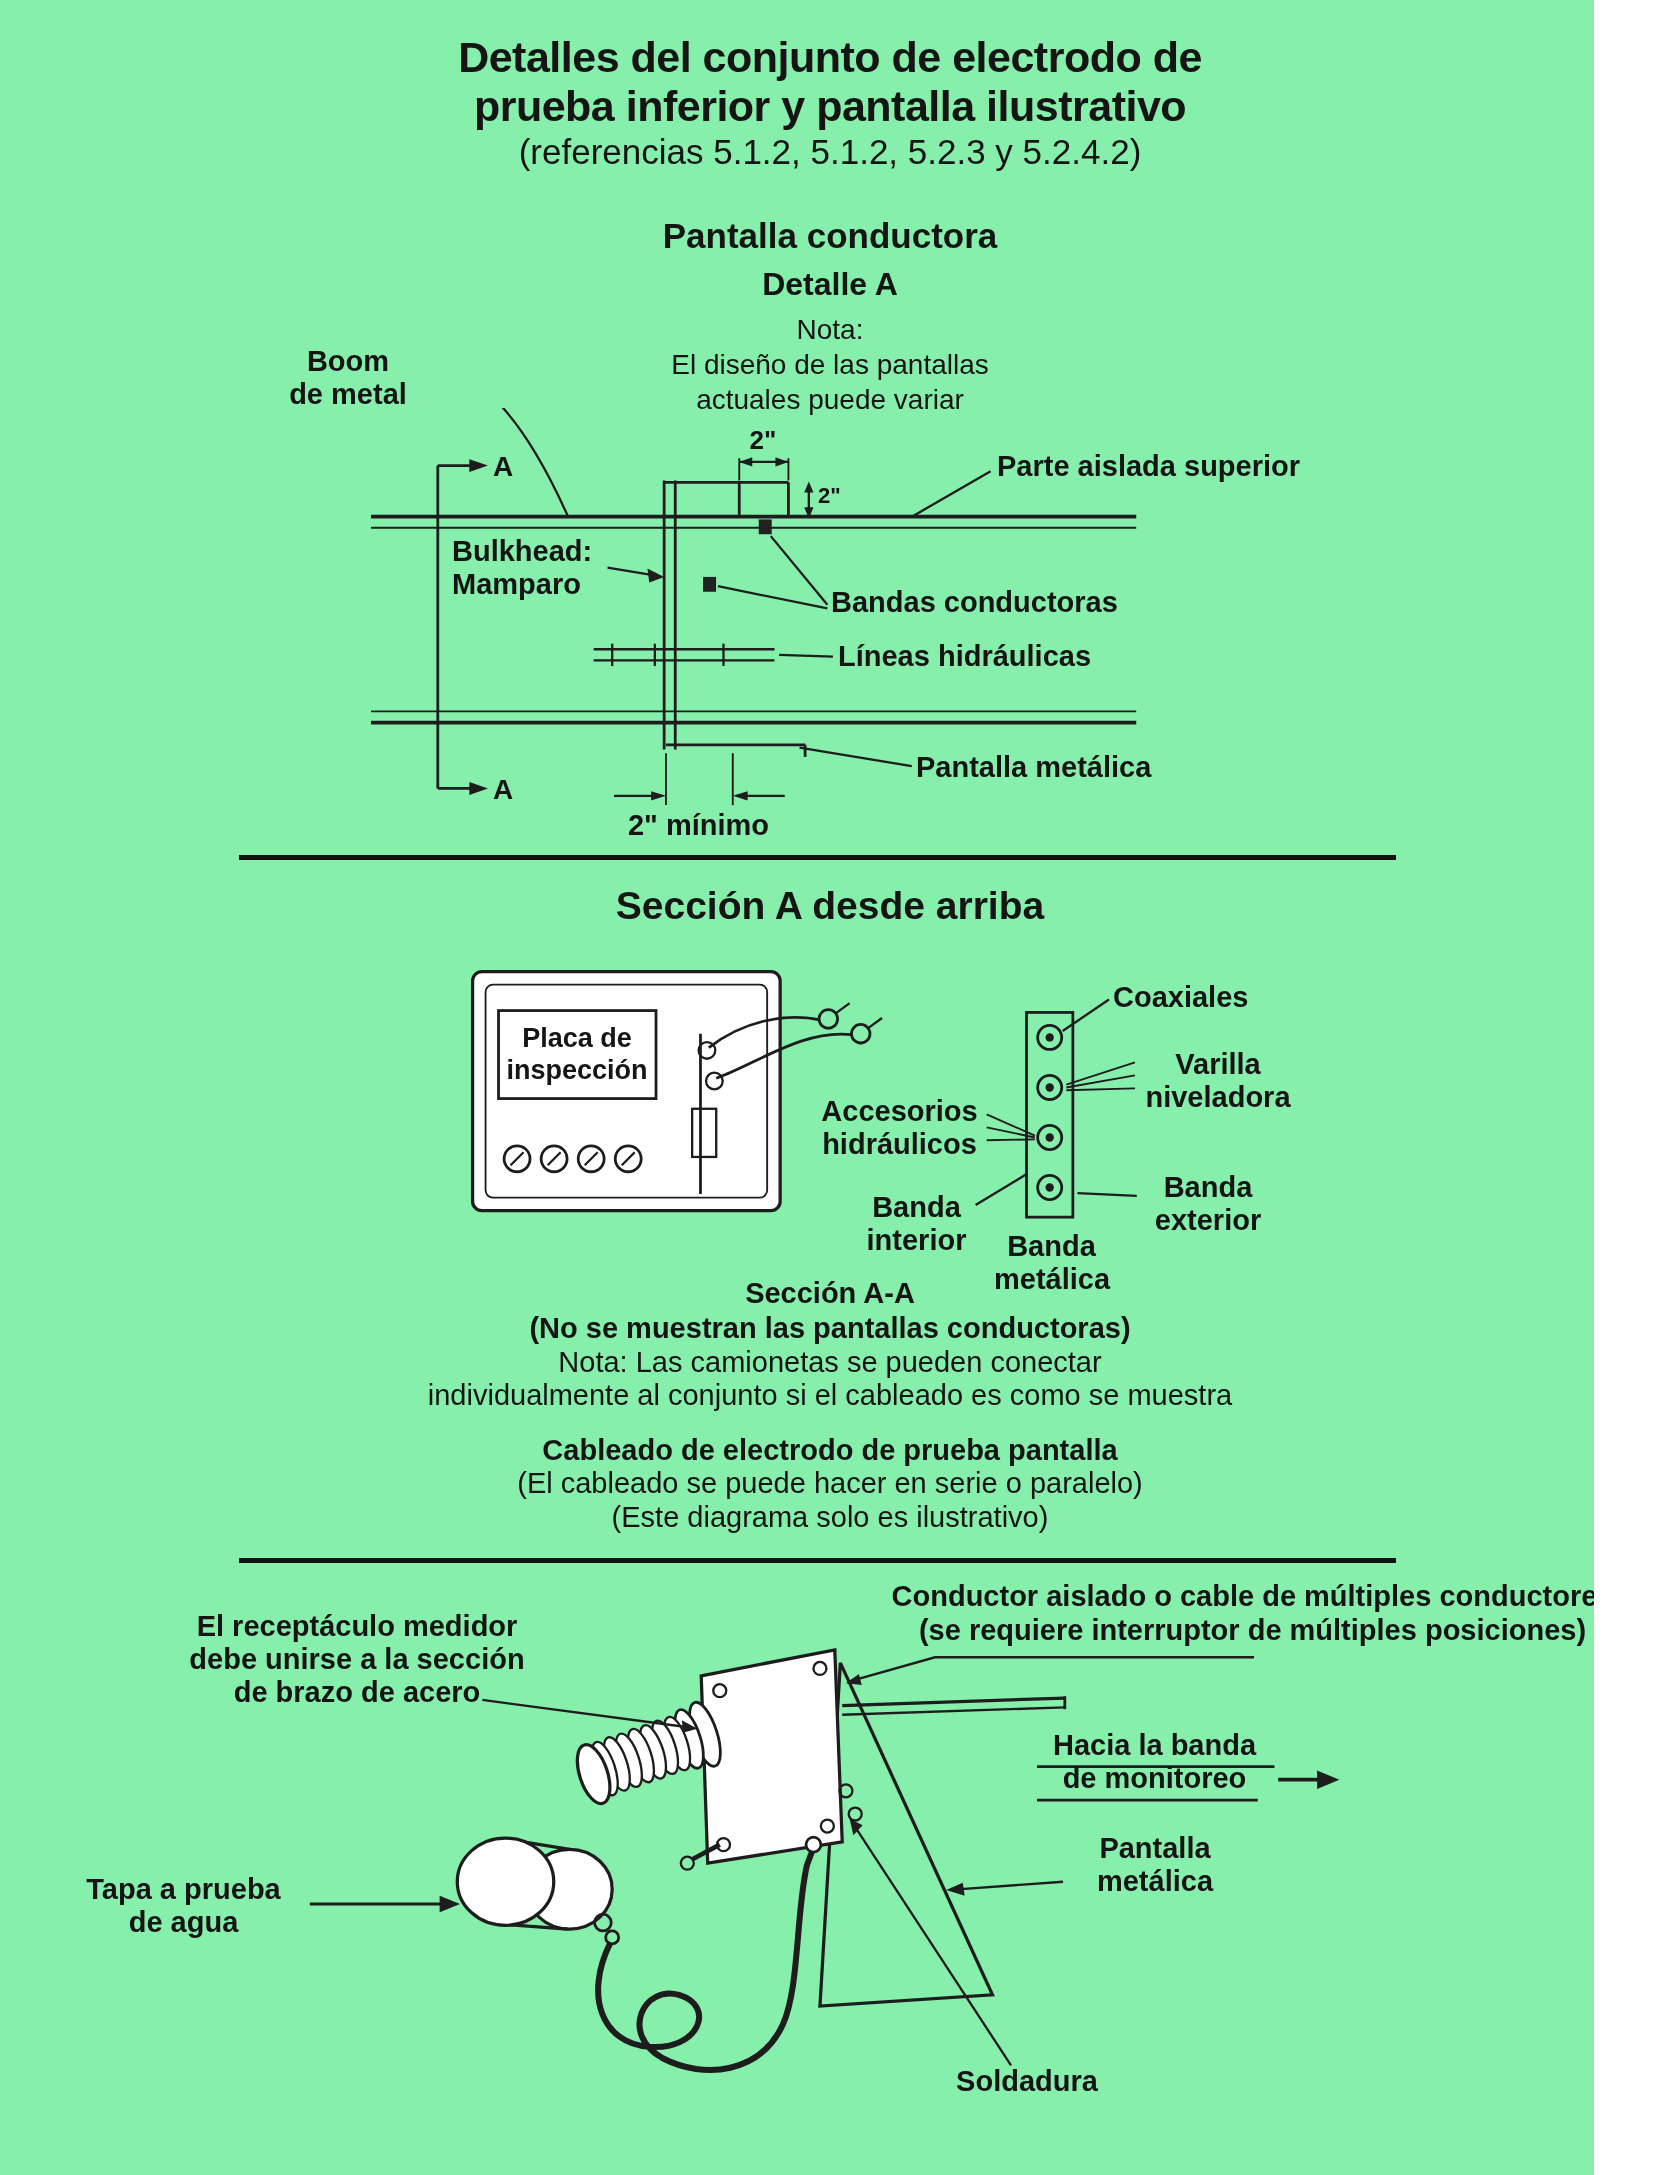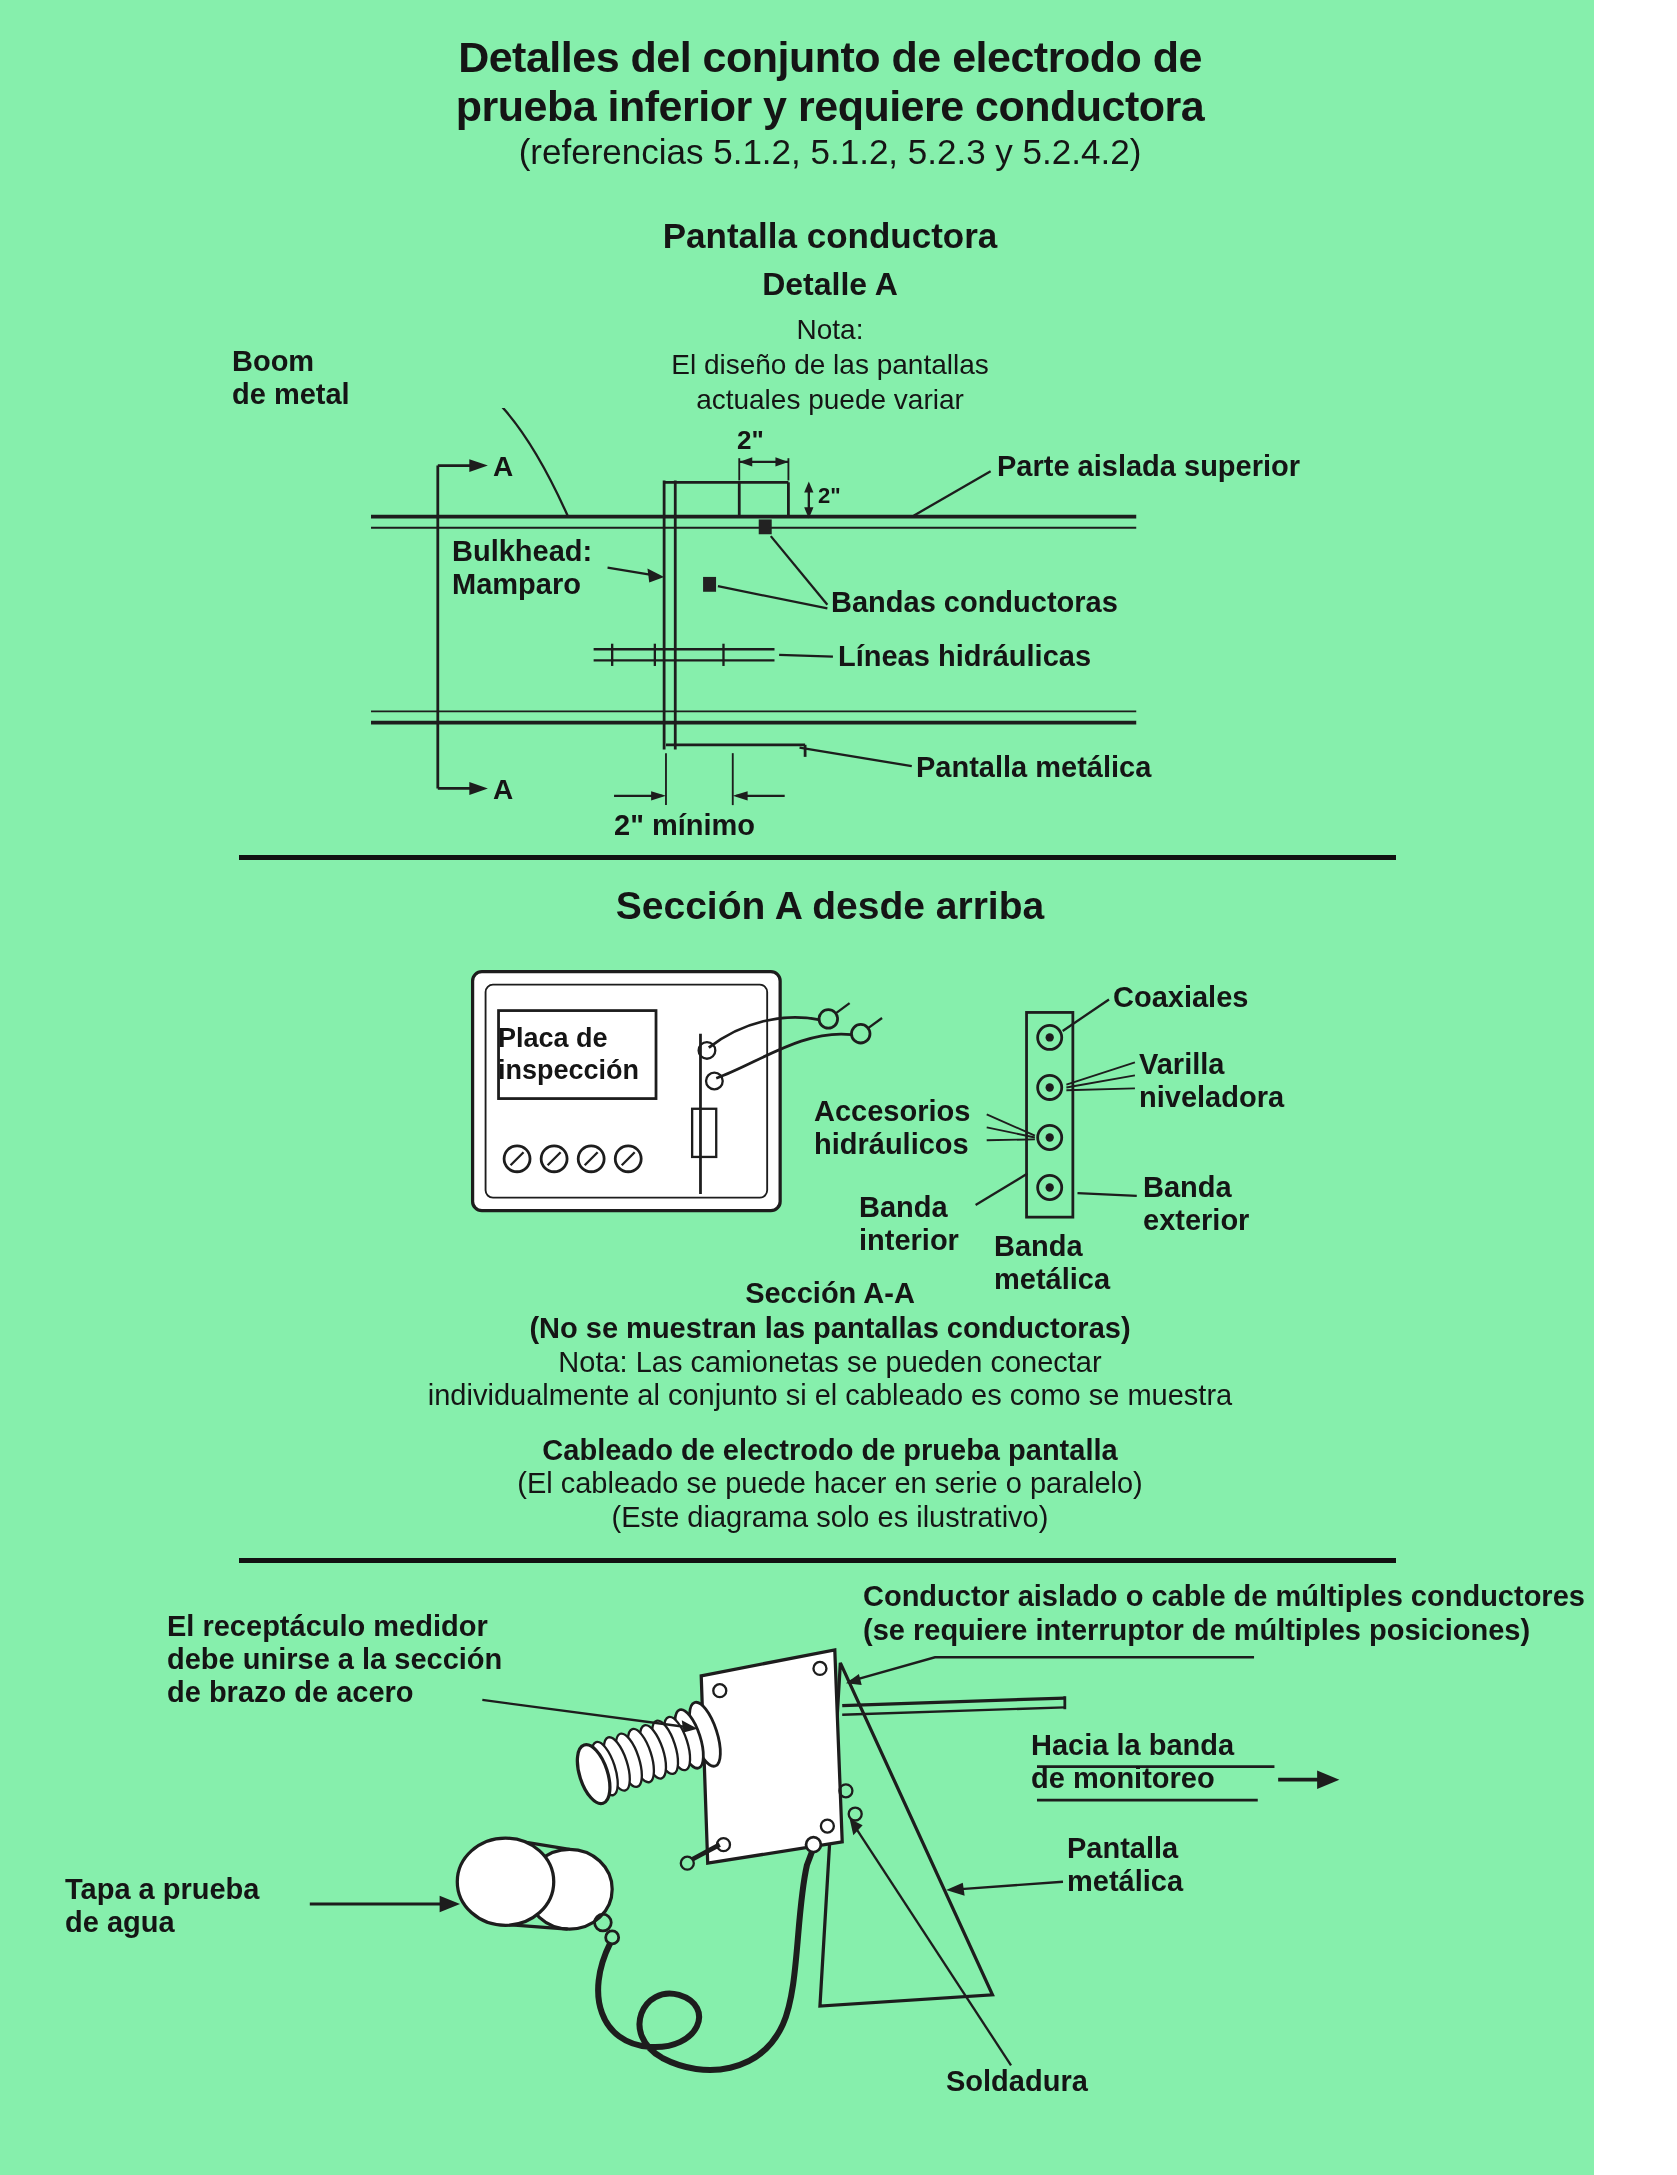--- a/index.html
+++ b/index.html
@@ -2,40 +2,40 @@
 <html style="font-size:15px"><head>
 <meta charset="utf-8">
 <style>
   *{margin:0;padding:0;box-sizing:border-box}
   html,body{background:#ffffff}
   body{font-family:"Liberation Sans", sans-serif;color:#151515}
   .page{position:relative;width:1594px;height:2175px;background:#86efac;overflow:hidden}
   svg.art{position:absolute;left:0}
   .lbl{position:absolute;white-space:pre-line;font-weight:700;font-size:29px;line-height:33px;color:#151515}
   .reg{font-weight:400}
-  .center{}
+  .center{text-align:center}
   .h1{font-size:43px;line-height:48px;font-weight:800;letter-spacing:-0.5px}
   .refs{font-size:35px;line-height:43px;font-weight:400}
   .h2{font-size:35px;line-height:41px;font-weight:700}
   .h3{font-size:32px;line-height:37px;font-weight:700}
   .h2b{font-size:39px;line-height:45px;font-weight:800}
   .note{font-size:28px;line-height:35px;font-weight:400}
   .small{font-size:26px;line-height:30px}
   .tiny{font-size:22px;line-height:24px}
   .marker{font-size:28px;line-height:32px;font-weight:800}
   .fullw{left:0;width:1660px;text-align:center}
   .divider{position:absolute;left:239px;width:1157px;height:4.6px;background:#121212}
 </style>
 </head>
 <body>
 
 <div class="page">
 
   <div class="lbl h1 fullw" style="top:33px">Detalles del conjunto de electrodo de</div>
-  <div class="lbl h1 fullw" style="top:82px">prueba inferior y requiere conductora</div>
+  <div class="lbl h1 fullw" style="top:82px">prueba inferior y pantalla ilustrativo</div>
   <div class="lbl refs fullw" style="top:130px">(referencias 5.1.2, 5.1.2, 5.2.3 y 5.2.4.2)</div>
 
   <div class="lbl h2 fullw" style="top:215px">Pantalla conductora</div>
   <div class="lbl h3 fullw" style="top:266px">Detalle A</div>
   <div class="lbl note fullw" style="top:312px">Nota:
 El diseño de las pantallas
 actuales puede variar</div>
 
   <svg class="art" style="top:408px" width="1677" height="464" viewBox="0 440 1808 500" xmlns="http://www.w3.org/2000/svg">
     <g stroke="#1d1d1d" fill="none">

